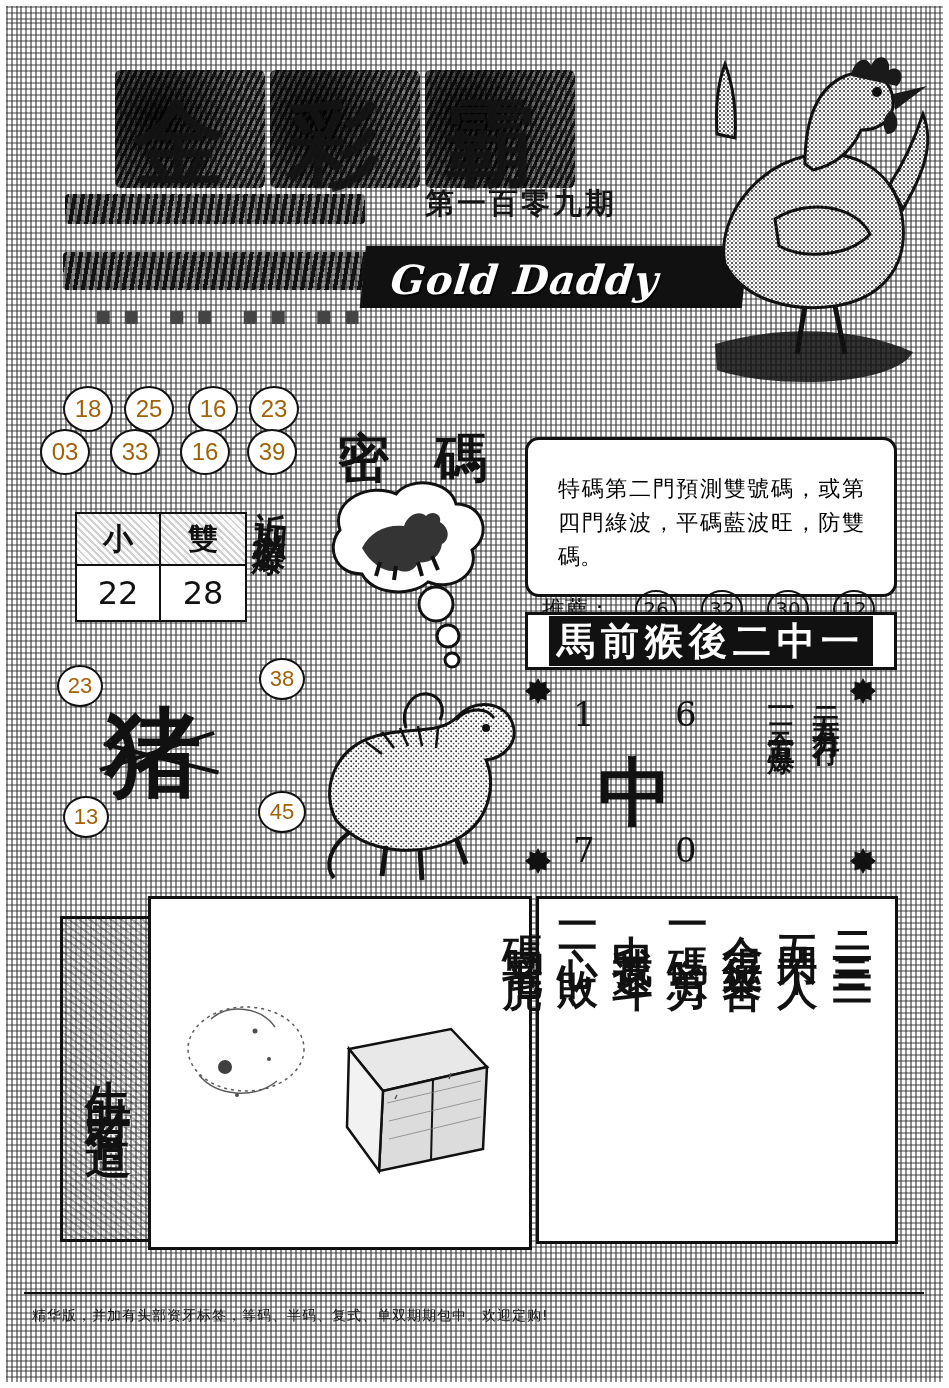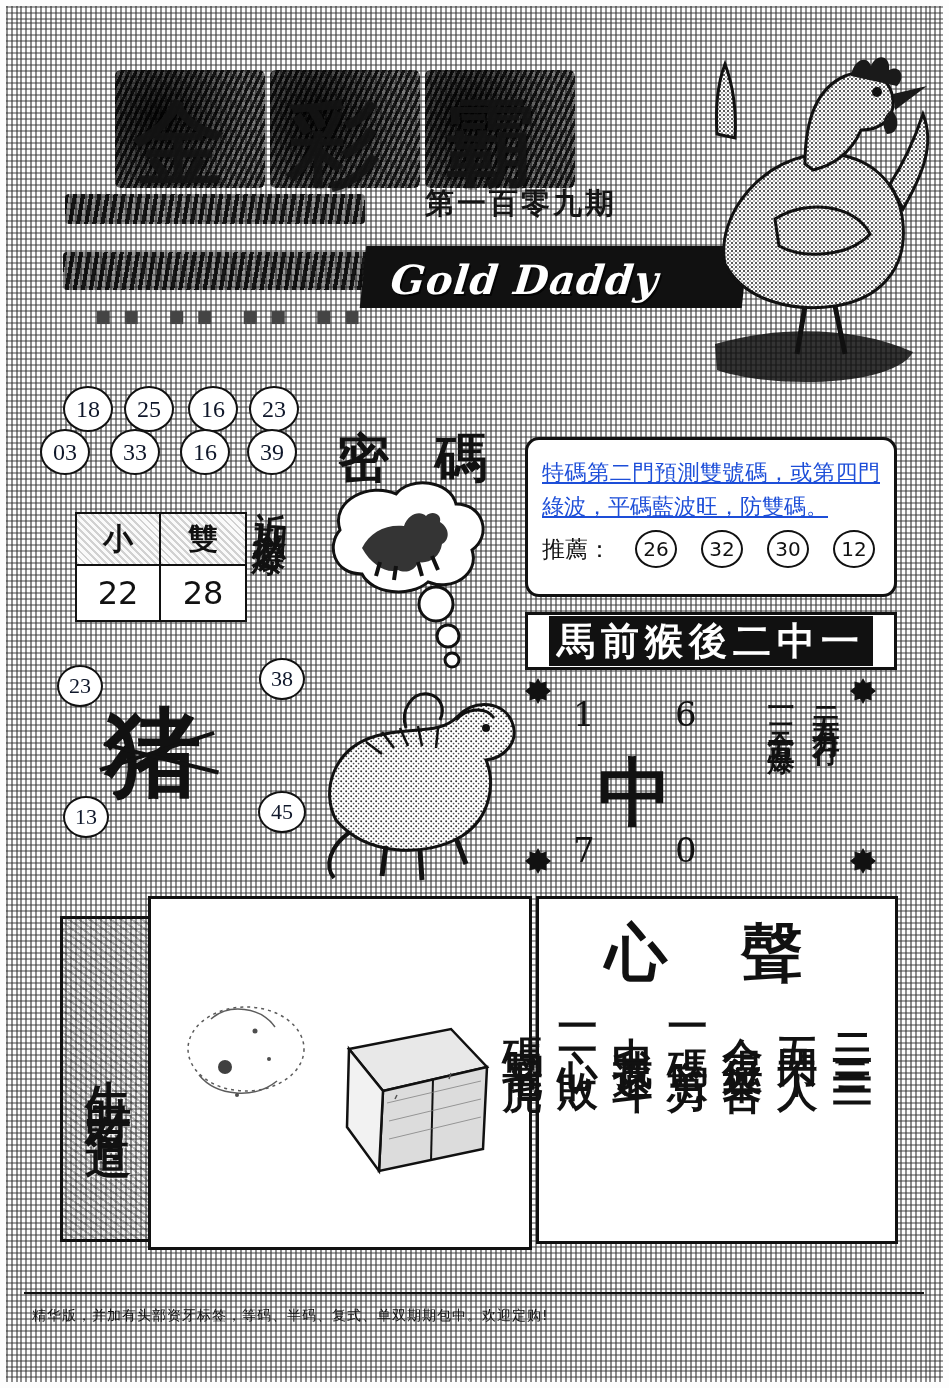--- a/index.html
+++ b/index.html
@@ -102,23 +102,23 @@
   }
 
   
   .ball {
     position: absolute;
     width: 46px; height: 42px;
     border: 2.5px solid #111;
     border-radius: 50%;
     display: flex; align-items: center; justify-content: center;
     font-size: 24px;
-    font-family: Liberation Serif, serif;
+    font-family: Liberation Sans, sans-serif;
     background: #fff;
-    color: #0f172a;
+    color: #a16207;
   }
 
   
   .mima {
     position: absolute;
     font-family: "DejaVu Serif", serif;
     font-weight: bold;
     font-size: 52px;
     letter-spacing: 14px;
     color: #111;
@@ -179,27 +179,26 @@
   
   .predbox {
     position: absolute;
     border: 3px solid #111;
     border-radius: 14px;
     background: #fff;
     padding: 16px 14px 10px 14px;
     box-sizing: border-box;
   }
   .predbox p {
-    margin: 0;
+    margin: 16px;
     font-family: "DejaVu Serif", serif;
     font-size: 22px;
     line-height: 34px;
     text-align: justify;
-    color: #1d4ed8;
-    text-decoration: underline;
+    color: #000000;
   }
   .rec-row {
     margin-top: 6px;
     display: flex;
     align-items: center;
     gap: 24px;
     font-family: "DejaVu Serif", serif;
     font-size: 23px;
   }
   .rec-ball {
@@ -528,21 +527,20 @@
           <path d="M282 180 L280 262" stroke="#111" stroke-width="2"></path>
           <path d="M246 196 L244 200 M300 174 L298 180" stroke="#555" stroke-width="1.5"></path>
           <g stroke="#777" stroke-width="1" opacity=".7">
             <path d="M236 204 L330 182 M238 222 L330 200 M238 240 L330 218"></path>
           </g>
         </g>
       </svg>
     </div>
 
     <div class="xinsheng" style="left:536px; top:896px; width:362px; height:348px;">
-      <div class="xs-title">心 聲</div>
       <div class="xs-grid">
         <div class="xs-col">二三三三</div>
         <div class="xs-col">五門不人</div>
         <div class="xs-col">合得樂合</div>
         <div class="xs-col">一碼意力</div>
         <div class="xs-col">中我還斗</div>
         <div class="xs-col">一心一敗</div>
         <div class="xs-col">碼喜七虎</div>
       </div>
     </div>

